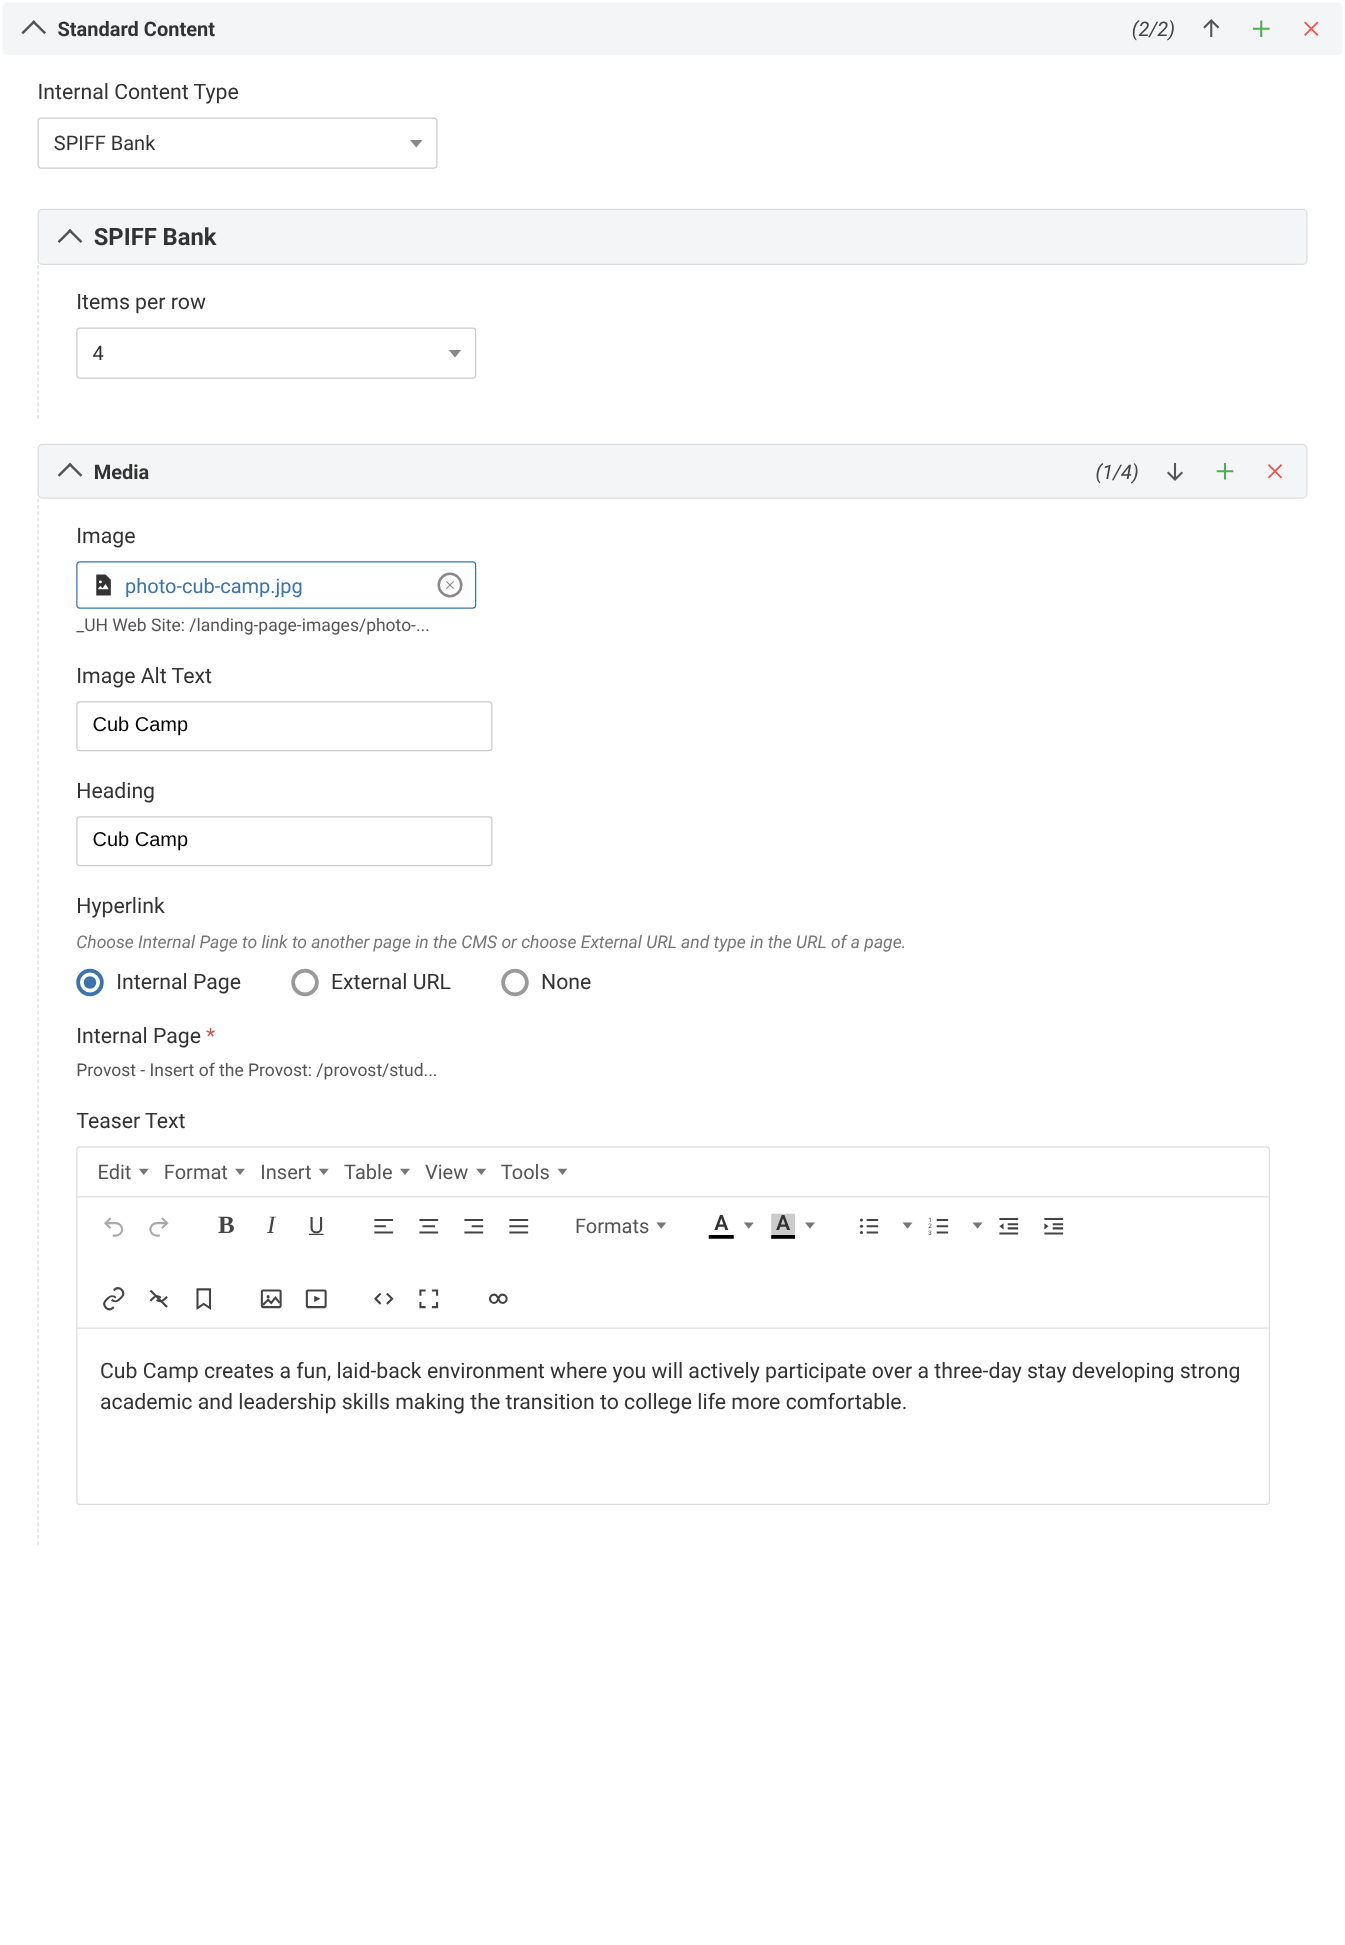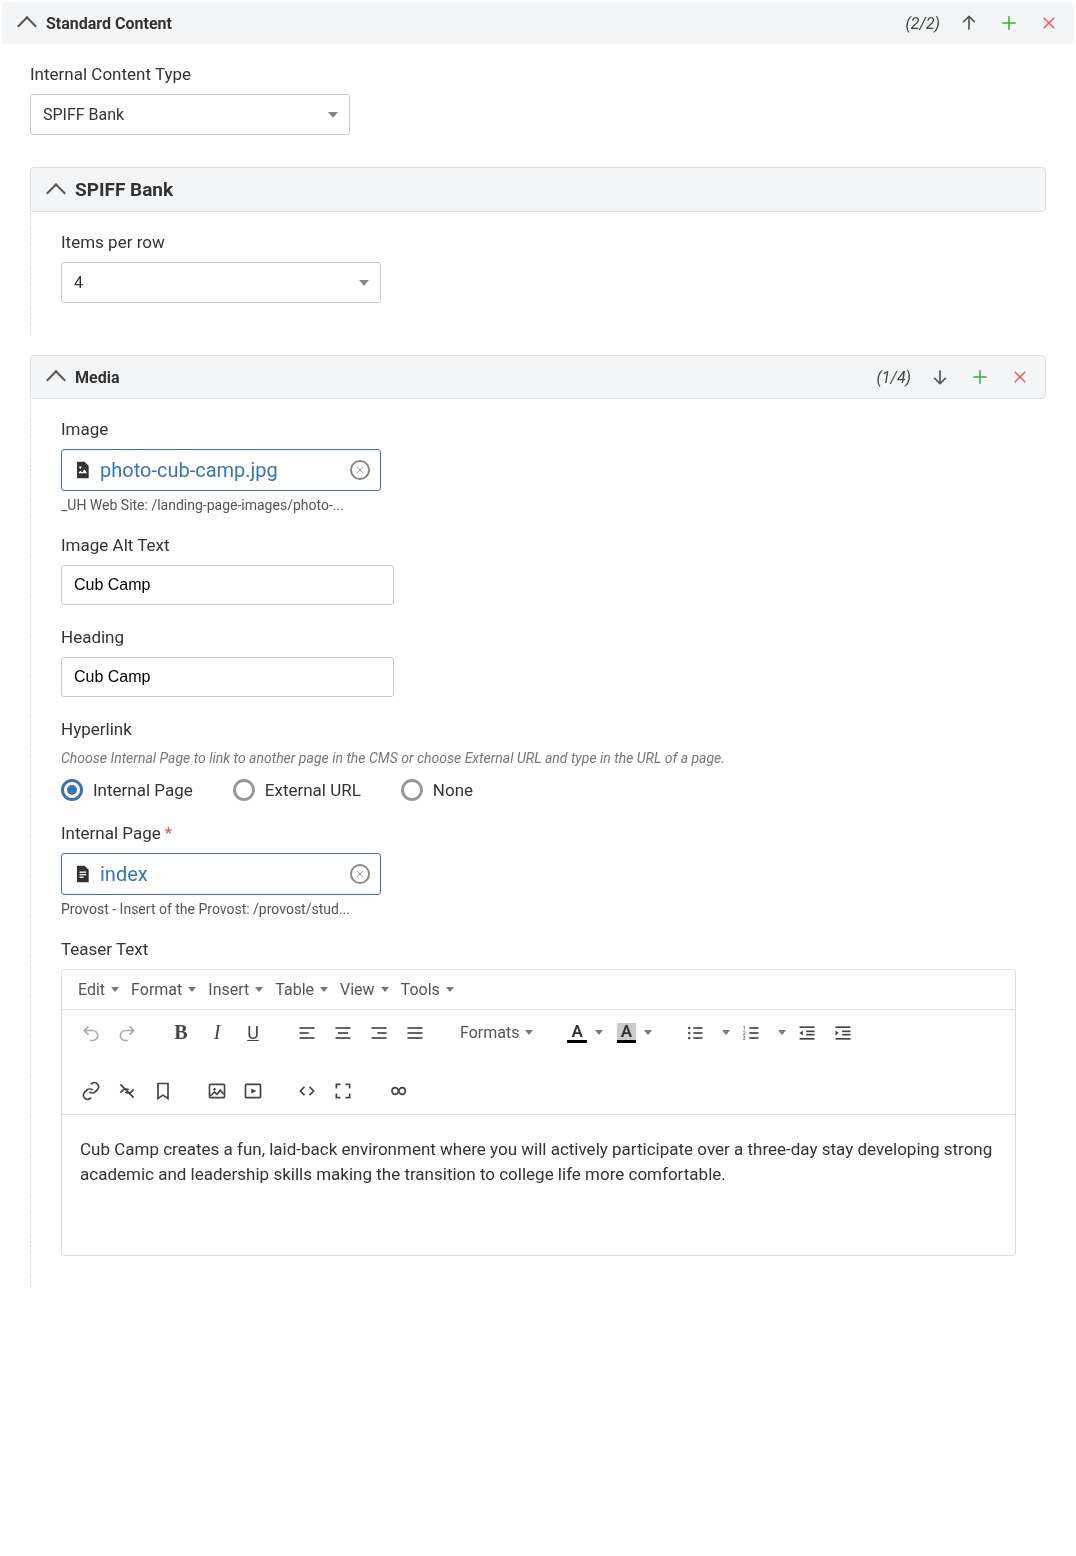--- a/index.html
+++ b/index.html
@@ -119,21 +119,21 @@
     width: 320px;
     border: 1px solid #3b73af;
     border-radius: 3px;
     padding: 8px 10px;
     display: flex;
     align-items: center;
     gap: 8px;
     background: #fff;
     position: relative;
   }
-  .chooser .file-name { color: #3b73af; font-size: 20px; flex: 1; }
+  .chooser .file-name { color: #3b73af; font-size: 16px; flex: 1; }
   .chooser .clear {
     width: 20px; height: 20px;
     border: 2px solid #888;
     border-radius: 50%;
     display: inline-flex; align-items: center; justify-content: center;
     cursor: pointer;
   }
   .chooser .clear svg { width: 10px; height: 10px; }
   .path-text {
     font-size: 14px;
@@ -359,35 +359,20 @@
           <span class="radio"></span>
           <span class="radio-label">None</span>
         </div>
       </div>
     </div>
 
     <div class="field-group">
       <label class="field-label">
         <span>Internal Page</span><span class="req">*</span>
       </label>
-      <div class="chooser">
-        <svg class="file-icon-svg" viewBox="0 0 24 24">
-            <path class="svg-fill" fill="#3b73af" d="M6 2h9l5 5v15H6z"></path>
-            <rect x="9" y="9" width="8" height="1.6" fill="#fff"></rect>
-            <rect x="9" y="12" width="8" height="1.6" fill="#fff"></rect>
-            <rect x="9" y="15" width="5" height="1.6" fill="#fff"></rect>
-          </svg>
-        <span class="file-name">index</span>
-        <span class="clear">
-          <svg viewBox="0 0 24 24" class="svg-icon" style="color:#888">
-              <line x1="5" y1="5" x2="19" y2="19"></line>
-              <line x1="19" y1="5" x2="5" y2="19"></line>
-            </svg>
-        </span>
-      </div>
       <div class="path-text">Provost - Insert of the Provost: /provost/stud...</div>
     </div>
 
     <div class="field-group">
       <label class="field-label">Teaser Text</label>
       <div class="editor-wrap">
         <div class="editor-menubar">
           <span class="menu-item">
               <span>Edit</span>
               <span class="menu-caret"></span>

